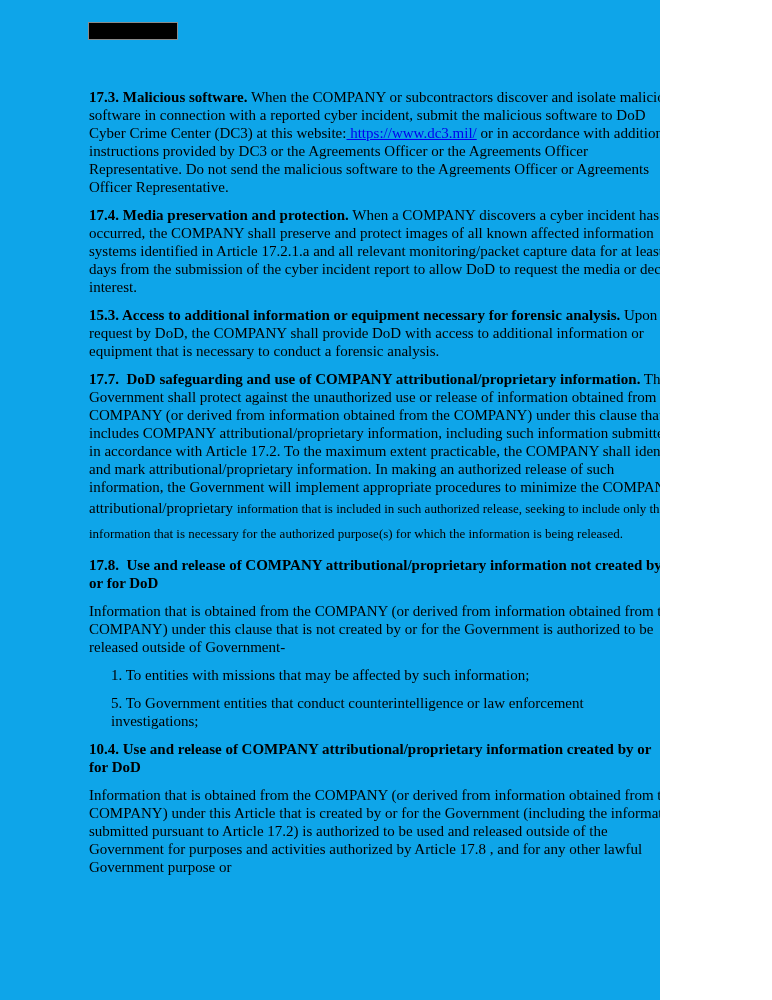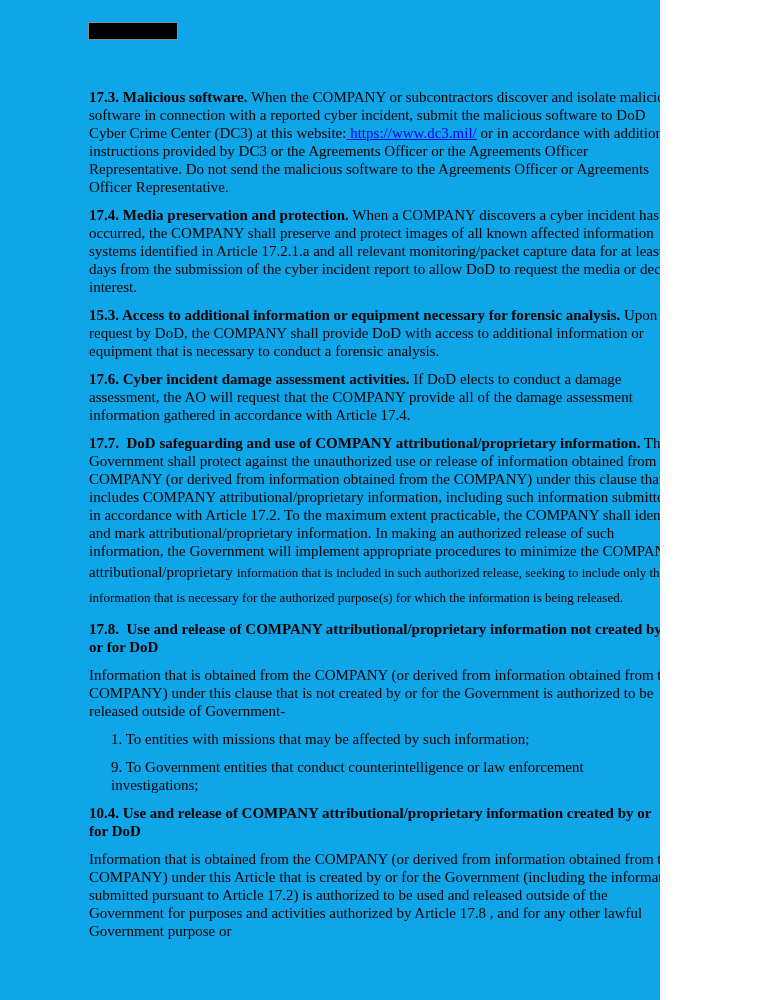--- a/index.html
+++ b/index.html
@@ -66,31 +66,30 @@
   <div class="redaction-box"></div>
 
   <div class="content">
 
     <p class="para"><b>17.3. Malicious software.</b><span> When the COMPANY or subcontractors discover and isolate malicious software in connection with a reported cyber incident, submit the malicious software to DoD Cyber Crime Center (DC3) at this website:</span><a class="link"> https://www.dc3.mil/</a><span> or in accordance with additional instructions provided by DC3 or the Agreements Officer or the Agreements Officer Representative. Do not send the malicious software to the Agreements Officer or Agreements Officer Representative.</span></p>
 
     <p class="para"><b>17.4. Media preservation and protection.</b><span> When a COMPANY discovers a cyber incident has occurred, the COMPANY shall preserve and protect images of all known affected information systems identified in Article 17.2.1.a and all relevant monitoring/packet capture data for at least 90 days from the submission of the cyber incident report to allow DoD to request the media or decline interest.</span></p>
 
     <p class="para"><b>15.3. Access to additional information or equipment necessary for forensic analysis.</b><span> Upon request by DoD, the COMPANY shall provide DoD with access to additional information or equipment that is necessary to conduct a forensic analysis.</span></p>
 
-    <p class="para"><b>17.6. Cyber incident damage assessment activities.</b><span> If DoD elects to conduct a damage assessment, the AO will request that the COMPANY provide all of the damage assessment information gathered in accordance with Article 17.4.</span></p>
 
     <p class="para"><b>17.7.&nbsp; DoD safeguarding and use of COMPANY attributional/proprietary information.</b><span> The Government shall protect against the unauthorized use or release of information obtained from the COMPANY (or derived from information obtained from the COMPANY) under this clause that includes COMPANY attributional/proprietary information, including such information submitted in accordance with Article 17.2. To the maximum extent practicable, the COMPANY shall identify and mark attributional/proprietary information. In making an authorized release of such information, the Government will implement appropriate procedures to minimize the COMPANY attributional/proprietary </span><span class="small">information that is included in such authorized release, seeking to include only that information that is necessary for the authorized purpose(s) for which the information is being released.</span></p>
 
     <p class="para heading">17.8.&nbsp; Use and release of COMPANY attributional/proprietary information not created by or for DoD</p>
 
     <p class="para">Information that is obtained from the COMPANY (or derived from information obtained from the COMPANY) under this clause that is not created by or for the Government is authorized to be released outside of Government-</p>
 
     <div>
       <p class="list-item">1. To entities with missions that may be affected by such information;</p>
-      <p class="list-item">9. To Government entities that conduct counterintelligence or law enforcement investigations;</p>
+      <p class="list-item">5. To Government entities that conduct counterintelligence or law enforcement investigations;</p>
     </div>
 
     <p class="para heading">10.4. Use and release of COMPANY attributional/proprietary information created by or for DoD</p>
 
     <p class="para">Information that is obtained from the COMPANY (or derived from information obtained from the COMPANY) under this Article that is created by or for the Government (including the information submitted pursuant to Article 17.2) is authorized to be used and released outside of the Government for purposes and activities authorized by Article 17.8 , and for any other lawful Government purpose or</p>
 
   </div>
 </div>
 
 </body></html>

